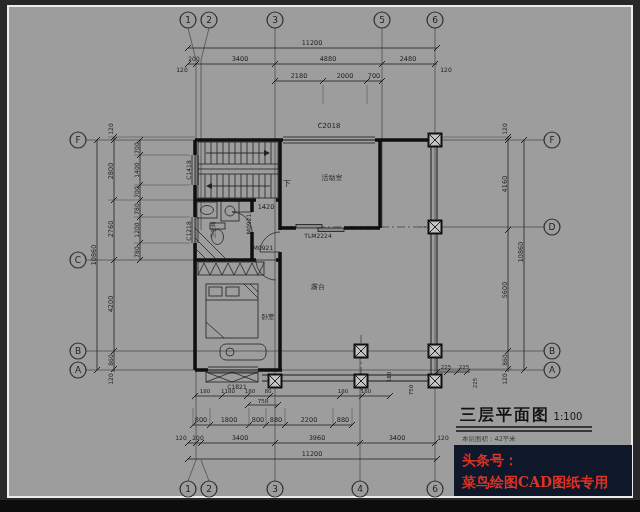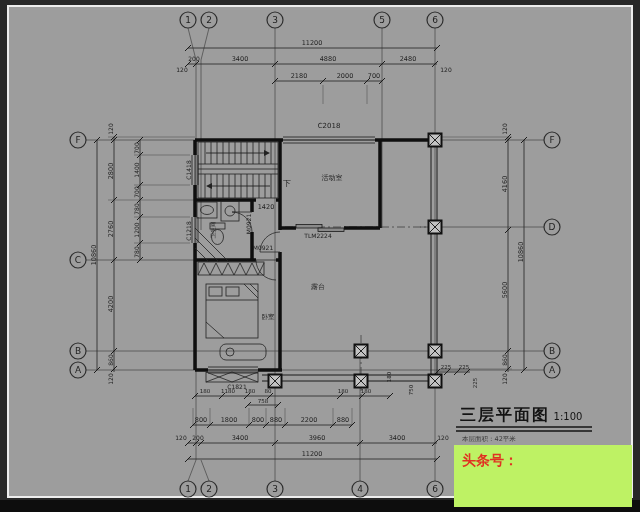--- a/index.html
+++ b/index.html
@@ -9,22 +9,22 @@
   text{font-family:"DejaVu Sans",sans-serif;fill:#1e1e1e;text-anchor:middle;}
   .dim{font-size:6.5px;}
   .dim6{font-size:6px;}
   .dim5{font-size:5.5px;}
   .lbl{font-size:7px;}
   .lbl8{font-size:8px;}
   .ax{font-size:9px;fill:#222;}
   .title-cn{font-size:16px;font-weight:bold;fill:#141414;letter-spacing:2px;}
   .title-scale{font-size:10px;fill:#141414;}
   .note{font-size:6.5px;fill:#3a3a3a;text-anchor:start;}
-  .watermark{position:absolute;left:454px;top:445px;width:178px;height:62px;
-             background:#bef264;color:#e03222;font-weight:bold;
+  .watermark{position:absolute;left:454px;top:445px;width:178px;height:51px;
+             background:#0f172a;color:#e03222;font-weight:bold;
              font-family:"DejaVu Serif","DejaVu Sans",serif;
              font-size:14px;line-height:22px;padding:4px 0 0 8px;box-sizing:border-box;}
 </style>
 </head>
 <body>
 
 <div class="stage">
 <svg width="640" height="512" viewBox="0 0 640 512">
 
   <rect x="0" y="0" width="640" height="512" fill="#282828"></rect>
@@ -263,14 +263,15 @@
   <text class="dim5" x="213" y="232" transform="rotate(-90 213 230)">卫生间</text>
 
   <text class="title-cn" x="505" y="420">三层平面图</text>
   <text class="title-scale" x="568" y="420">1:100</text>
   <path stroke="#141414" fill="none" d="M456,427 H592 M456,431 H592" stroke-width="1.6"></path>
   <text class="note" x="462" y="441">本层面积：42平米</text>
 </svg>
 
   <div class="watermark">
     <div>头条号：</div>
+    <div>菜鸟绘图CAD图纸专用</div>
   </div>
 </div>
 
 </body></html>

